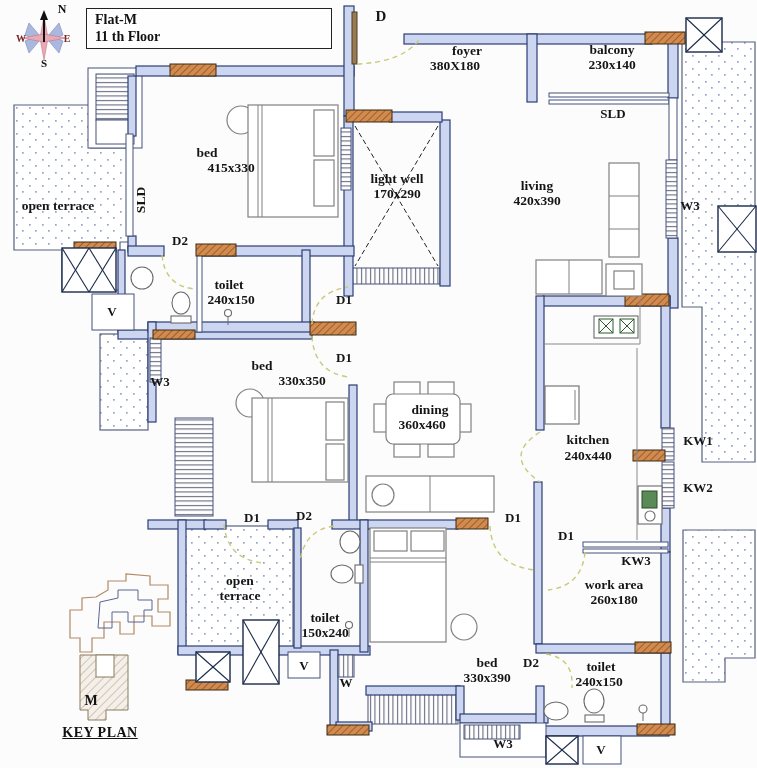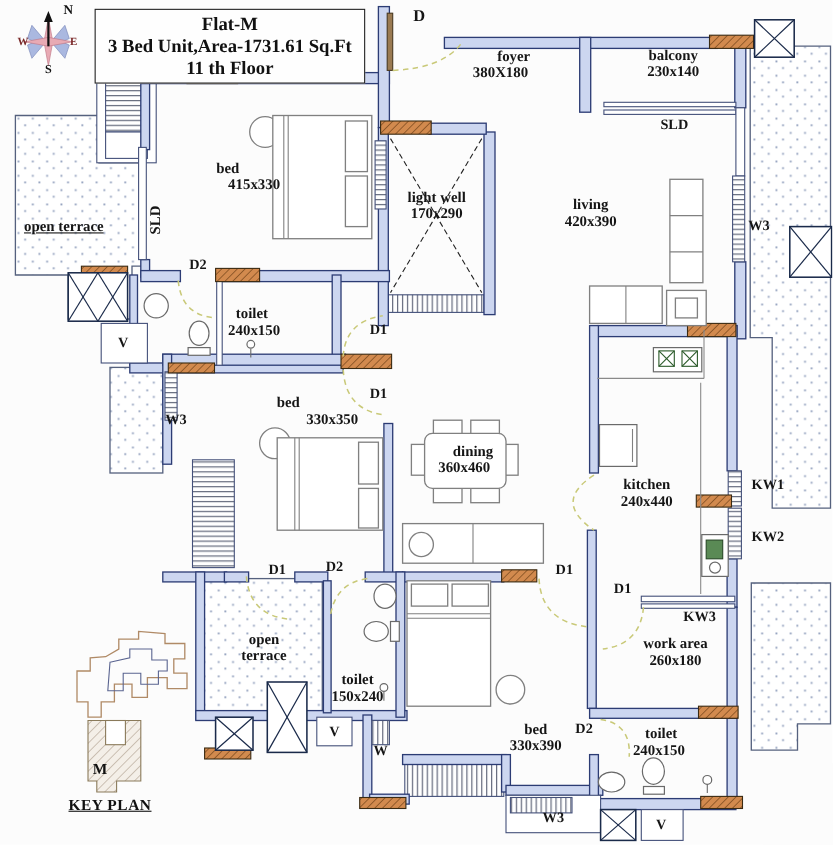--- a/index.html
+++ b/index.html
@@ -27,21 +27,21 @@
   .kp-tan{fill:none;stroke:var(--tan);stroke-width:1.2;}
   .kp-navy{fill:none;stroke:var(--navy);stroke-width:1;}
   .kp-hatch{fill:url(#kh);stroke:#8a7a5a;stroke-width:1;}
   .lbl{position:absolute;font-weight:bold;font-size:13.5px;color:var(--ink);
        white-space:nowrap;transform:translate(-50%,-50%);line-height:1;}
   .lbl.door,.lbl.win{font-size:13px;}
   .lbl.big{font-size:15px;}
   .lbl.vert{transform:translate(-50%,-50%) rotate(-90deg);}
   #title-box{position:absolute;left:86px;top:8px;width:246px;box-sizing:border-box;
     border:1.6px solid #222;background:#fefefe;padding:3px 8px;
-    font-weight:bold;font-size:17px;line-height:1.18;color:#111;text-align:center;}
+    font-weight:bold;font-size:14px;line-height:1.18;color:#111;}
   #compass{position:absolute;left:18px;top:2px;width:56px;height:70px;}
   .cmp-l{position:absolute;font-weight:bold;color:#111;transform:translate(-50%,-50%);}
   #keyplan-m{position:absolute;font-weight:bold;font-size:14px;color:#111;transform:translate(-50%,-50%);}
   #keyplan-title{position:absolute;font-weight:bold;font-size:14px;color:#111;
      transform:translate(-50%,-50%);text-decoration:underline;letter-spacing:.5px;}
 </style>
 </head>
 <body>
 
 <div id="stage">
@@ -317,41 +317,40 @@
     <line x1="26" y1="40" x2="26" y2="14" stroke="#111" stroke-width="2"></line>
     <polygon points="26,8 22,18 30,18" fill="#111"></polygon>
   </svg>
   <div class="cmp-l" style="left:62px;top:9px;font-size:12px;">N</div>
   <div class="cmp-l" style="left:21px;top:38px;font-size:10px;color:#7a2a2a;">W</div>
   <div class="cmp-l" style="left:67px;top:38px;font-size:10px;color:#7a2a2a;">E</div>
   <div class="cmp-l" style="left:44px;top:63px;font-size:11px;">S</div>
 
   <div id="title-box">
     <div>Flat-M</div>
-    <div>3 Bed Unit,Area-1731.61  Sq.Ft</div>
     <div>11 th Floor</div>
   </div>
 
   <div id="keyplan-m" style="left:91px;top:701px;">M</div>
   <div id="keyplan-title" style="left:100px;top:733px;">KEY PLAN</div>
 
   <div id="labels">
       <div class="lbl big" style="left: 381px; top: 16px;">D</div>
       <div class="lbl room" style="left: 455px; top: 51px; margin-left: 12px;">foyer</div>
       <div class="lbl room" style="left: 455px; top: 66px;">380X180</div>
       <div class="lbl room" style="left: 612px; top: 50px;">balcony</div>
       <div class="lbl room" style="left: 612px; top: 65px;">230x140</div>
       <div class="lbl door" style="left: 613px; top: 113px;">SLD</div>
       <div class="lbl room" style="left: 207px; top: 153px;">bed</div>
       <div class="lbl room" style="left: 207px; top: 168px; margin-left: 24px;">415x330</div>
       <div class="lbl room" style="left: 397px; top: 179px;">light well</div>
       <div class="lbl room" style="left: 397px; top: 194px;">170x290</div>
       <div class="lbl room" style="left: 537px; top: 186px;">living</div>
       <div class="lbl room" style="left: 537px; top: 201px;">420x390</div>
-      <div class="lbl room" style="left: 58px; top: 206px; text-decoration: underline;">open terrace</div>
+      <div class="lbl room" style="left: 58px; top: 206px;">open terrace</div>
       <div class="lbl vert" style="left: 141px; top: 200px;">SLD</div>
       <div class="lbl win" style="left: 690px; top: 205px;">W3</div>
       <div class="lbl door" style="left: 180px; top: 240px;">D2</div>
       <div class="lbl room" style="left: 229px; top: 285px;">toilet</div>
       <div class="lbl room" style="left: 231px; top: 300px;">240x150</div>
       <div class="lbl door" style="left: 112px; top: 311px;">V</div>
       <div class="lbl door" style="left: 344px; top: 299px;">D1</div>
       <div class="lbl door" style="left: 344px; top: 357px;">D1</div>
       <div class="lbl win" style="left: 160px; top: 381px;">W3</div>
       <div class="lbl room" style="left: 262px; top: 366px;">bed</div>

